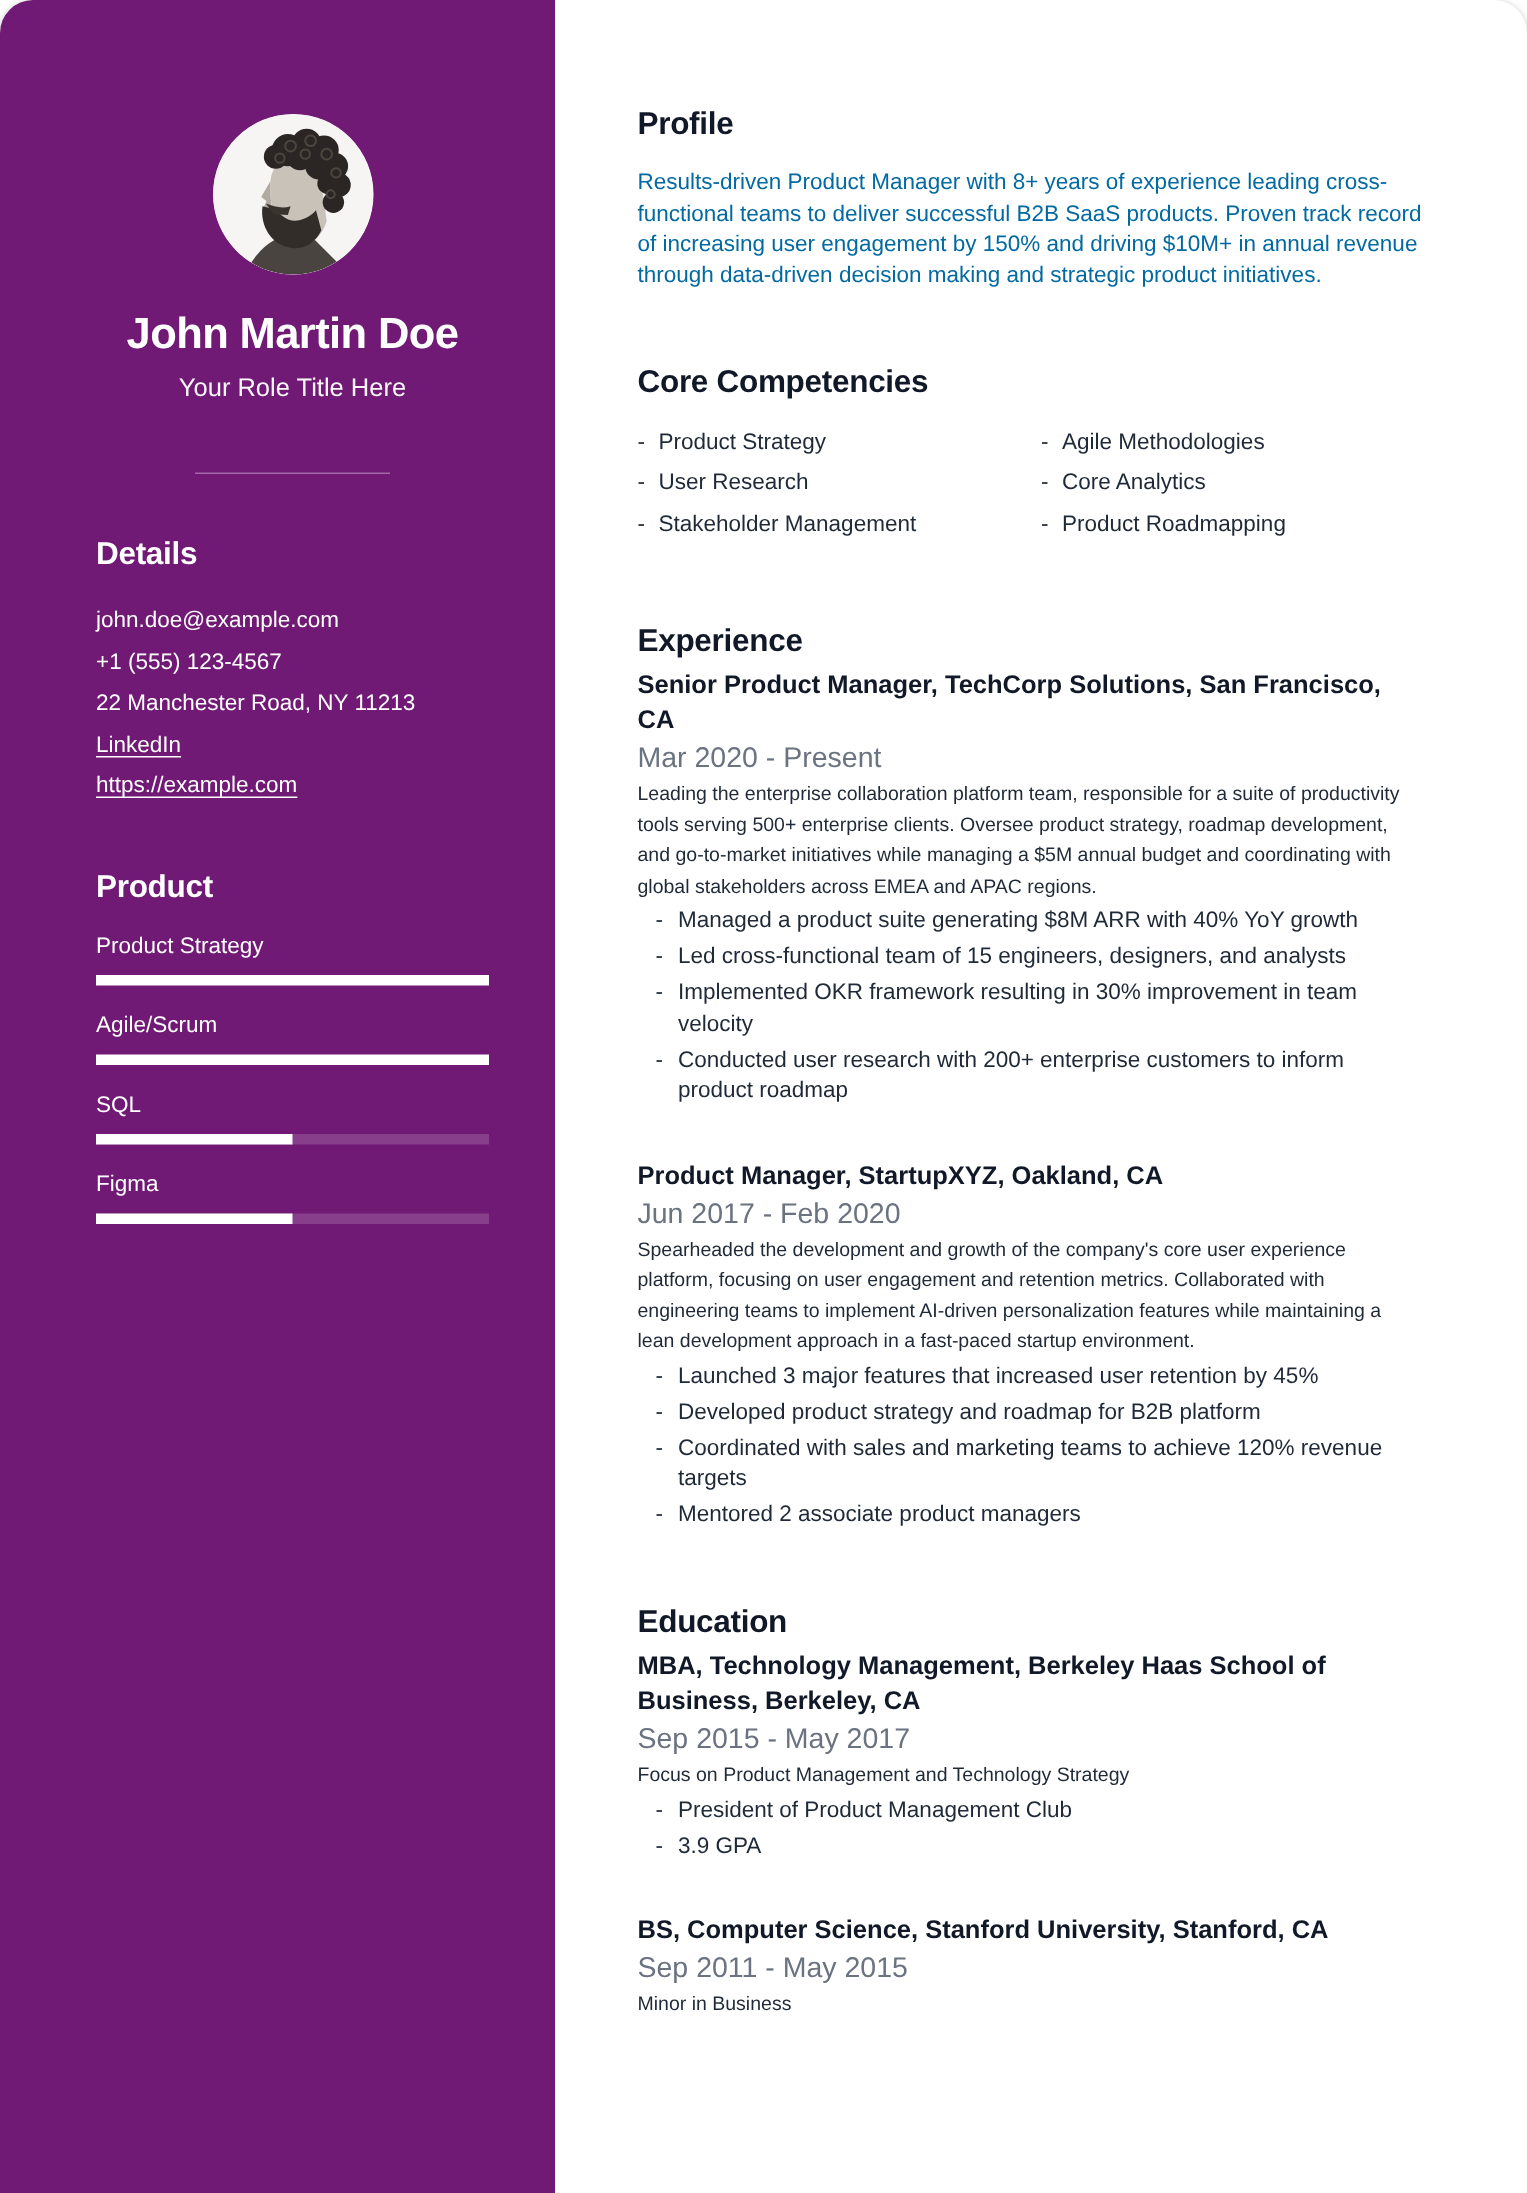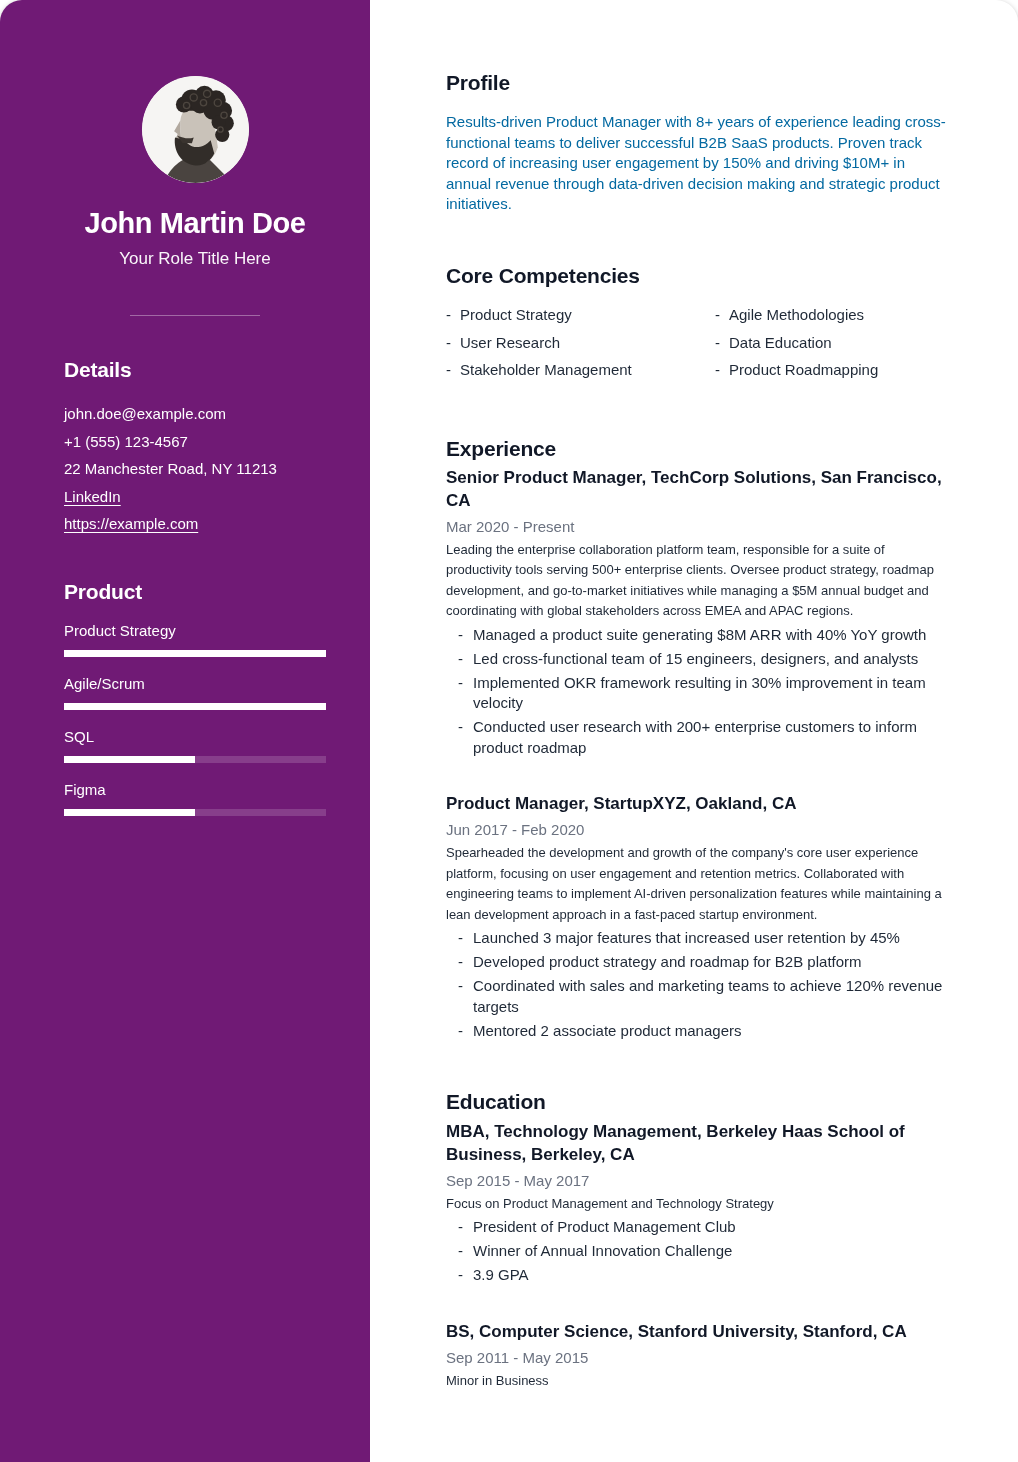--- a/index.html
+++ b/index.html
@@ -32,35 +32,35 @@
   .contact-item{line-height:27.5px;}
   .contact-link{color:#ffffff;text-decoration:underline;text-underline-offset:3px;cursor:pointer;}
   .skills{margin-top:16px;}
   .skill{margin-bottom:16px;}
   .skill-label{font-size:15px;line-height:22px;}
   .skill-bar{margin-top:8px;height:7px;background:rgba(255,255,255,0.16);}
   .skill-fill{height:100%;background:#ffffff;}
   
   .main{
     flex:1;box-sizing:border-box;color:#1f2937;
-    padding:70px 70px 40px 76px;
+    padding:70px 70px 40px 55px;
   }
   .section{margin:0;}
   .sec-heading{margin:0;font-size:21px;font-weight:700;color:#111827;letter-spacing:-0.2px;line-height:1.25;}
   .profile-text{margin:16px 0 0;font-size:15px;line-height:20.5px;color:#0369a1;}
   .sec-core{margin-top:48px;}
   .comp-grid{margin-top:18px;display:grid;grid-template-columns:269px 1fr;column-gap:0;}
   .comp-col{display:flex;flex-direction:column;}
   .comp-item{font-size:15px;line-height:15px;margin-bottom:12.5px;color:#1f2937;}
   .comp-item::before{content:"-";margin-right:9px;}
   .sec-exp{margin-top:46px;}
   .entry{margin-top:4px;}
   .entry + .entry{margin-top:34px;}
   .entry-title{font-size:17px;font-weight:600;color:#111827;line-height:23px;}
-  .entry-dates{margin-top:5px;font-size:15px;color:#6b7280;line-height:20px;}
+  .entry-dates{margin-top:5px;font-size:19px;color:#6b7280;line-height:20px;}
   .entry-summary{margin:3px 0 0;font-size:13px;line-height:20.5px;}
   .entry-bullets{list-style:none;margin:3px 0 0;padding:0;}
   .entry-bullets li{
     font-size:15px;line-height:20.5px;margin-bottom:3.5px;
     padding-left:27px;position:relative;
   }
   .entry-bullets li::before{content:"-";position:absolute;left:12px;}
   .sec-edu{margin-top:48px;}
 </style>
 </head>
@@ -169,21 +169,21 @@
     <section class="section sec-core">
       <h2 class="sec-heading">Core Competencies</h2>
       <div class="comp-grid">
         <div class="comp-col">
           <div class="comp-item">Product Strategy</div>
           <div class="comp-item">User Research</div>
           <div class="comp-item">Stakeholder Management</div>
         </div>
         <div class="comp-col">
           <div class="comp-item">Agile Methodologies</div>
-          <div class="comp-item">Data Education</div>
+          <div class="comp-item">Core Analytics</div>
           <div class="comp-item">Product Roadmapping</div>
         </div>
       </div>
     </section>
 
     <section class="section sec-exp">
       <h2 class="sec-heading">Experience</h2>
 
       <div class="entry">
         <div class="entry-title">Senior Product Manager, TechCorp Solutions, San Francisco, CA</div>
@@ -212,21 +212,20 @@
 
     <section class="section sec-edu">
       <h2 class="sec-heading">Education</h2>
 
       <div class="entry">
         <div class="entry-title">MBA, Technology Management, Berkeley Haas School of Business, Berkeley, CA</div>
         <div class="entry-dates">Sep 2015 - May 2017</div>
         <p class="entry-summary">Focus on Product Management and Technology Strategy</p>
         <ul class="entry-bullets">
           <li>President of Product Management Club</li>
-          <li>Winner of Annual Innovation Challenge</li>
           <li>3.9 GPA</li>
         </ul>
       </div>
 
       <div class="entry">
         <div class="entry-title">BS, Computer Science, Stanford University, Stanford, CA</div>
         <div class="entry-dates">Sep 2011 - May 2015</div>
         <p class="entry-summary">Minor in Business</p>
       </div>
     </section>

